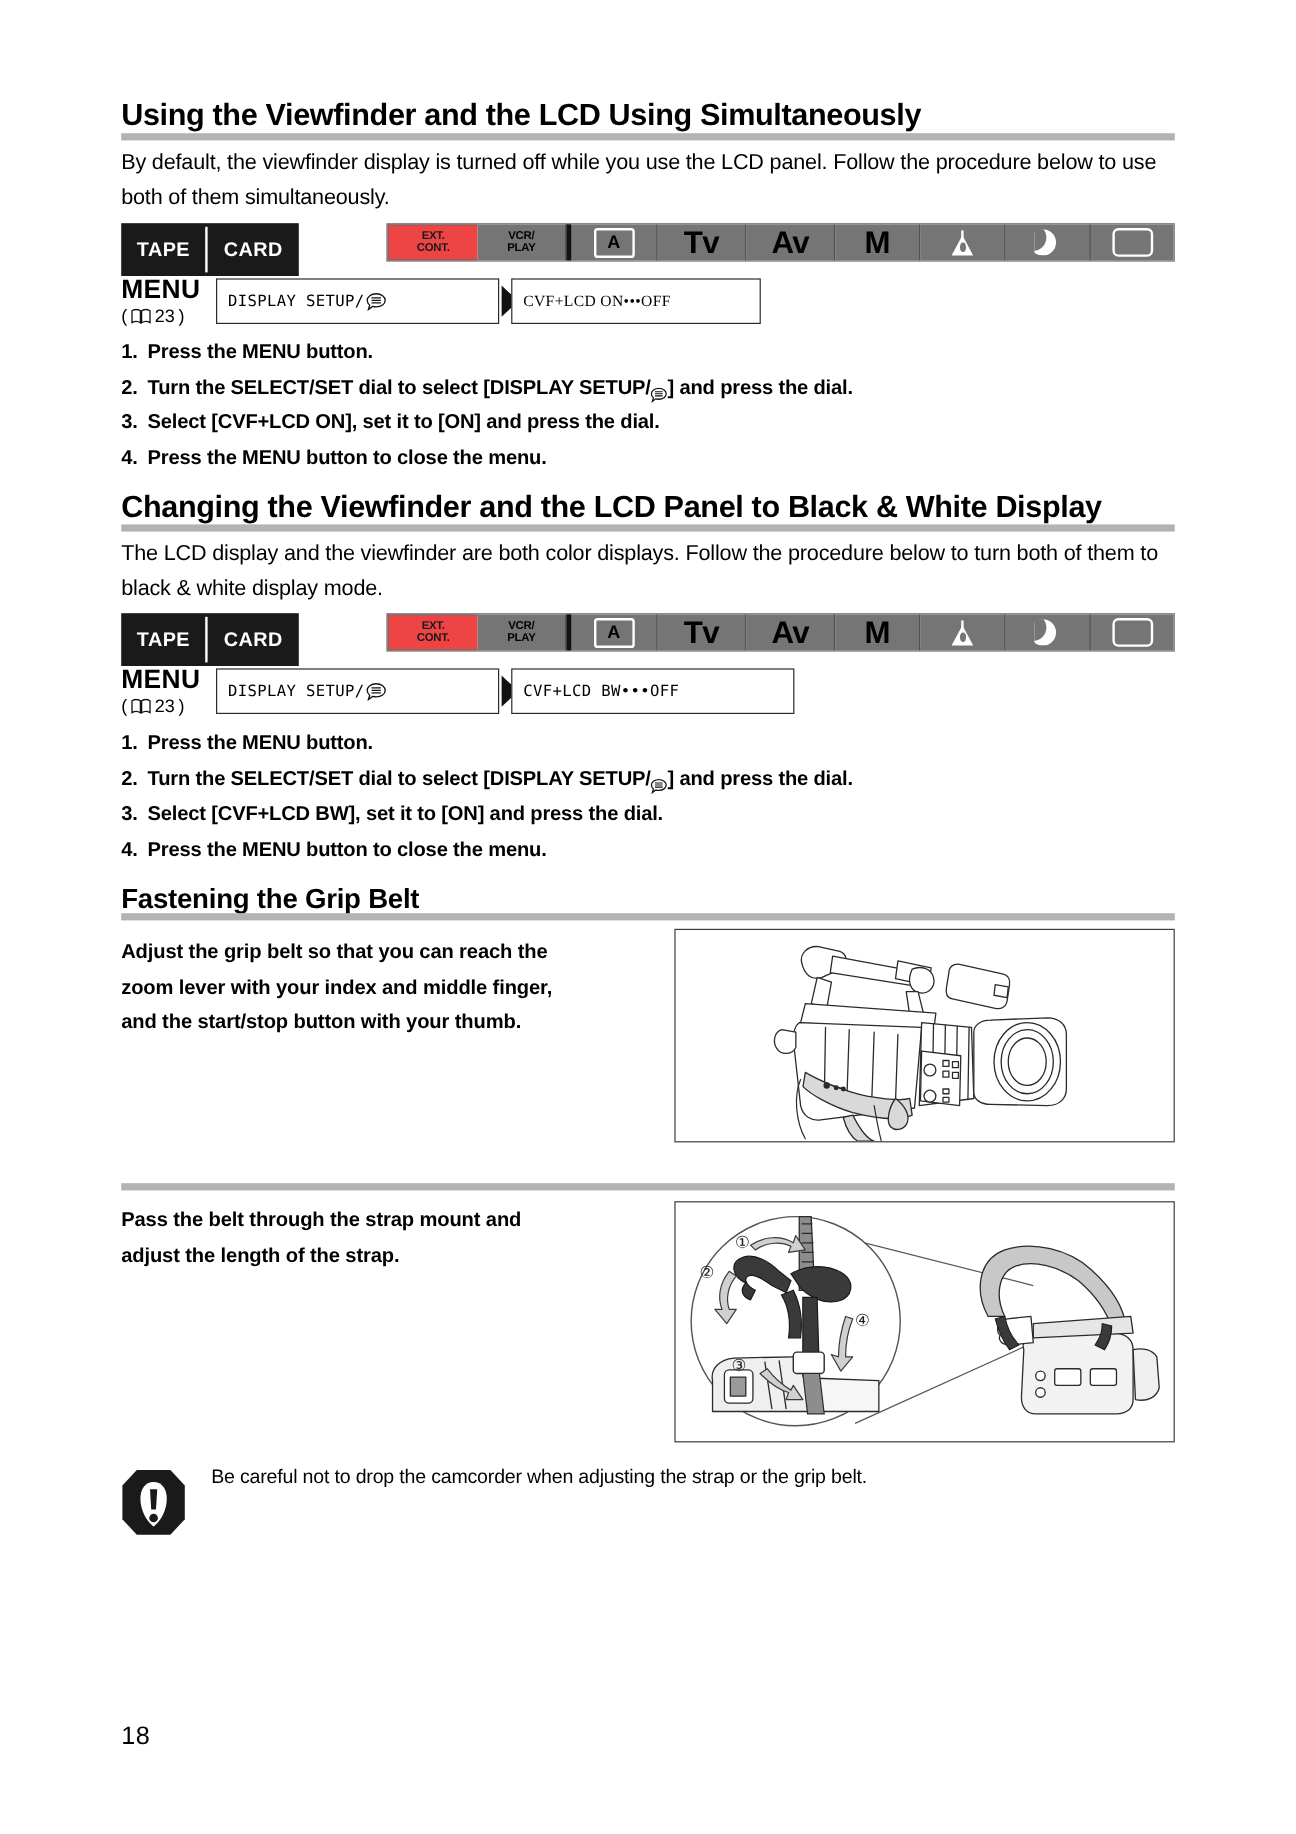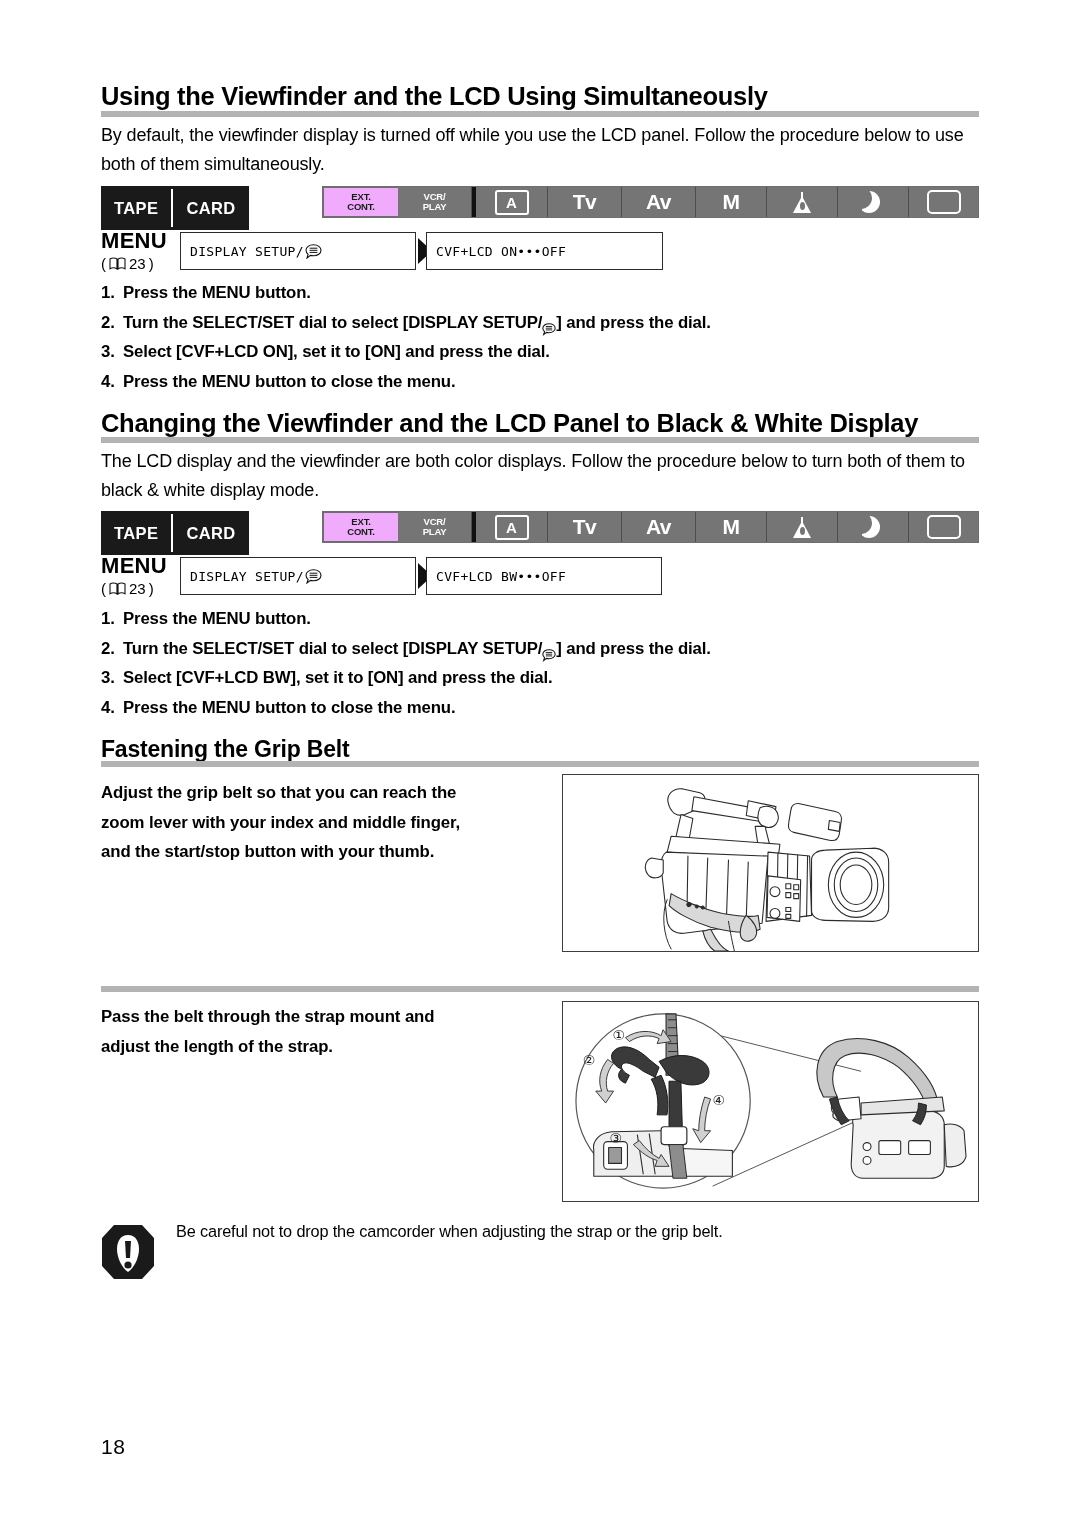--- a/index.html
+++ b/index.html
@@ -89,44 +89,44 @@
   .modebar {
     position:absolute;
     display:flex;
     height:32px;
     align-items:stretch;
     border:1px solid #6e6e6e;
     box-sizing:border-box;
   }
   .modebar .mc {
     background:#757575;
-    color:#ffffff;
+    color:#000000;
     display:flex;
     align-items:center;
     justify-content:center;
     border-right:1px solid #4d4d4d;
     box-sizing:border-box;
     position:relative;
   }
   .modebar .mc:last-child { border-right:none; }
   .modebar .mc.white {
-    background:#f0abfc;
+    background:#ef4444;
     color:#1a1a1a;
     border:1px solid #6e6e6e;
     border-right:none;
   }
   .modebar .mc.sep-black { border-left:4px solid #111111; }
   .mc .two-line {
     font-size:9.5px;
     font-weight:bold;
     line-height:10px;
     text-align:center;
     letter-spacing:-0.2px;
   }
-  .mc .big { font-size:21px; font-weight:bold; letter-spacing:-0.5px; }
+  .mc .big { font-size:26px; font-weight:bold; letter-spacing:-0.5px; }
 
   
   .icon-a {
     width:30px; height:21px;
     border:2px solid #ffffff;
     border-radius:3px;
     display:flex; align-items:center; justify-content:center;
     font-size:15px; font-weight:bold; line-height:1;
   }
   
@@ -314,21 +314,21 @@
         <path d="M8.5 0.8 C12.8 0.8 16 3.2 16 6.3 C16 9.4 12.8 11.8 8.5 11.8 C7.4 11.8 6.4 11.65 5.5 11.4 L2 14 L3.1 10.4 C1.8 9.3 1 7.9 1 6.3 C1 3.2 4.2 0.8 8.5 0.8 Z" fill="#fff" stroke="#111" stroke-width="1.1"></path>
         <line x1="4.6" y1="4.2" x2="12.4" y2="4.2" stroke="#111" stroke-width="1"></line>
         <line x1="4.6" y1="6.3" x2="12.4" y2="6.3" stroke="#111" stroke-width="1"></line>
         <line x1="4.6" y1="8.4" x2="12.4" y2="8.4" stroke="#111" stroke-width="1"></line>
       </svg>
     </span>
   </div>
 
   <div class="menu-arrow" style="left:418px; top:238px;"></div>
 
-  <div class="menu-box" style="left:426px; top:232px; width:237px; height:38px;">
+  <div class="menu-box" style="left:426px; top:232px; width:208px; height:38px;font-family:Liberation Serif, serif;">
     <span>CVF+LCD ON•••OFF</span>
   </div>
 
   <div class="steps" style="left:101px; top:278px;">
     <div class="step">
       <span class="num">1.</span>
       <span class="txt">Press the MENU button.</span>
     </div>
     <div class="step">
       <span class="num">2.</span>

